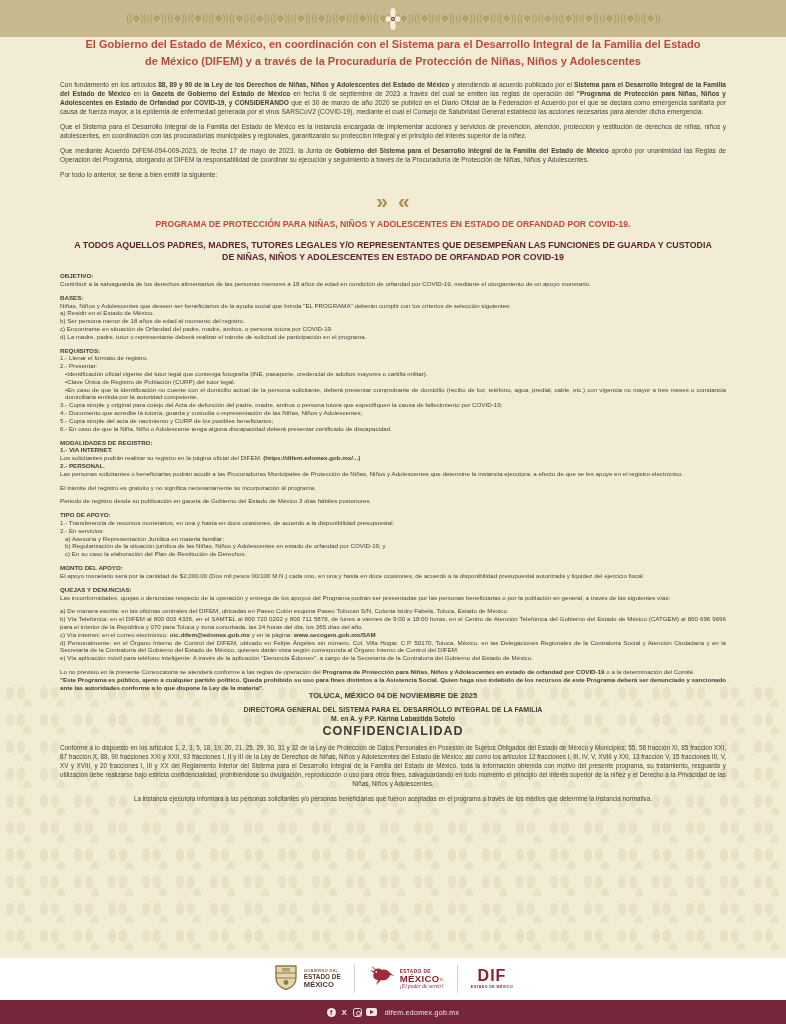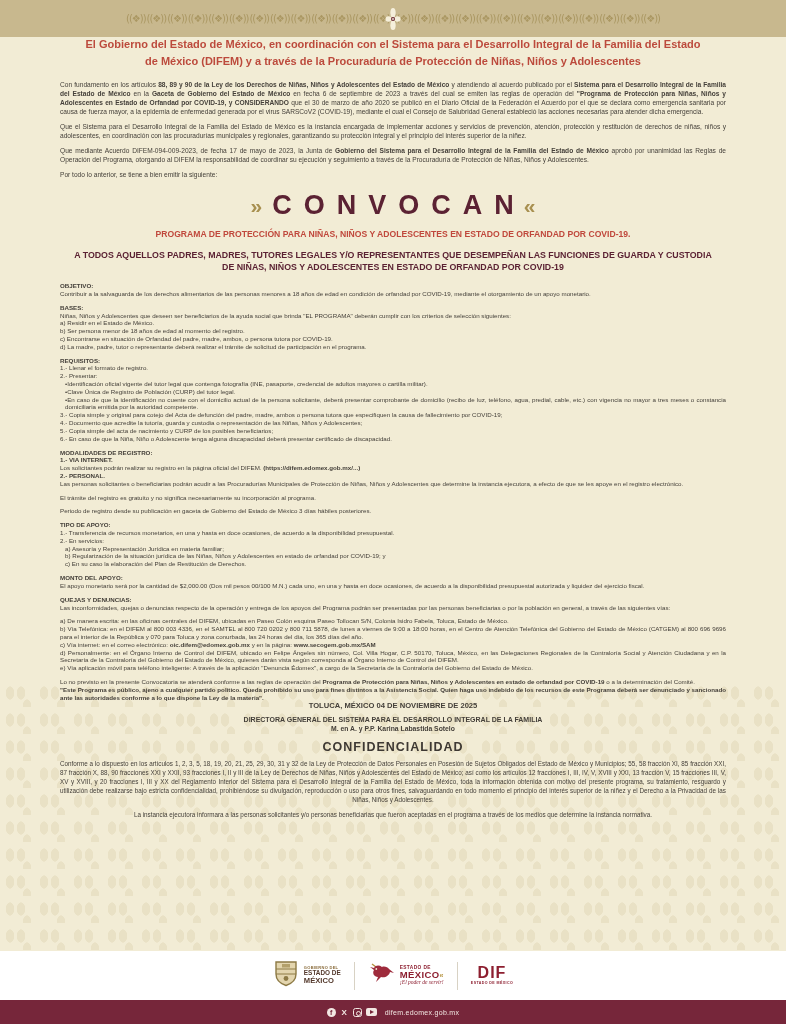--- a/index.html
+++ b/index.html
@@ -43,27 +43,27 @@
   .sec-h { font-weight:bold; font-size:6.2px; line-height:1.26; }
   .ln { font-size:6.2px; line-height:1.26; text-align:justify; }
   .ln.ind { padding-left:5px; }
   .blk + .blk { margin-top:6px; }
   b { font-weight:bold; }
 
   .place-date { text-align:center; font-weight:bold; font-size:7.6px; color:#45403a; }
   .signer-title { margin-top:6px; text-align:center; font-weight:bold; font-size:7px; color:#45403a; }
   .signer-name { margin-top:2px; text-align:center; font-weight:bold; font-size:6.8px; color:#45403a; }
 
-  .conf-heading { margin-top:8px; text-align:center; font-size:12.5px; letter-spacing:1px; color:#3d3833; }
+  .conf-heading { margin-top:2px; text-align:center; font-size:12.5px; letter-spacing:1px; color:#3d3833; }
   .conf-body { margin:6px auto 0; max-width:666px; font-size:6.3px; line-height:1.4; color:#45403a;
     text-align:justify; text-align-last:center; }
   .conf-foot { margin-top:6px; text-align:center; font-size:6.3px; color:#45403a; }
 
   
-  .logo-band { position:absolute; left:0; right:0; bottom:24px; height:49px; background:#ffffff; z-index:2;
+  .logo-band { position:absolute; left:0; right:0; bottom:24px; height:42px; background:#ffffff; z-index:2;
     display:flex; justify-content:center; align-items:center; gap:13px; }
   .logo { display:flex; align-items:center; gap:5px; }
   .logo-sep { width:1px; height:28px; background:#d8d2c4; }
   .gov-text { display:flex; flex-direction:column; line-height:1.08; color:#53382b; font-weight:bold; }
   .gov-text .t1 { font-size:4px; color:#8a6c3c; letter-spacing:.3px; }
   .gov-text .t2 { font-size:6.4px; }
   .gov-text .t3 { font-size:7.6px; }
   .brand-text { display:flex; flex-direction:column; line-height:1.05; color:#8d1f30; }
   .brand-text .t1 { font-size:4.8px; font-weight:bold; letter-spacing:.4px; }
   .brand-text .t2 { font-size:9.5px; font-weight:bold; letter-spacing:.4px; }
@@ -140,21 +140,20 @@
 
     <div class="intro">
         <p class="para">Con fundamento en los artículos <b>88, 89 y 90 de la Ley de los Derechos de Niñas, Niños y Adolescentes del Estado de México</b> y atendiendo al acuerdo publicado por el <b>Sistema para el Desarrollo Integral de la Familia del Estado de México</b> en la <b>Gaceta de Gobierno del Estado de México</b> en fecha 6 de septiembre de 2023 a través del cual se emiten las reglas de operación del <b>"Programa de Protección para Niñas, Niños y Adolescentes en Estado de Orfandad por COVID-19, y CONSIDERANDO</b> que el 30 de marzo de año 2020 se publicó en el Diario Oficial de la Federación el Acuerdo por el que se declara como emergencia sanitaria por causa de fuerza mayor, a la epidemia de enfermedad generada por el virus SARSCoV2 (COVID-19), mediante el cual el Consejo de Salubridad General estableció las acciones necesarias para atender dicha emergencia.</p>
         <p class="para">Que el Sistema para el Desarrollo Integral de la Familia del Estado de México es la instancia encargada de implementar acciones y servicios de prevención, atención, protección y restitución de derechos de niñas, niños y adolescentes, en coordinación con las procuradurías municipales y regionales, garantizando su protección integral y el principio del interés superior de la niñez.</p>
         <p class="para">Que mediante Acuerdo DIFEM-094-009-2023, de fecha 17 de mayo de 2023, la Junta de <b>Gobierno del Sistema para el Desarrollo Integral de la Familia del Estado de México</b> aprobó por unanimidad las Reglas de Operación del Programa, otorgando al DIFEM la responsabilidad de coordinar su ejecución y seguimiento a través de la Procuraduría de Protección de Niñas, Niños y Adolescentes.</p>
         <p class="para">Por todo lo anterior, se tiene a bien emitir la siguiente:</p>
       </div>
 
     <div class="convocan-row">
       <span class="arrow">»</span>
-      <span class="convocan-title">CONVOCAN</span>
       <span class="arrow">«</span>
     </div>
 
     <p class="subtitle">PROGRAMA DE PROTECCIÓN PARA NIÑAS, NIÑOS Y ADOLESCENTES EN ESTADO DE ORFANDAD POR COVID-19.</p>
     <p class="audience">A TODOS AQUELLOS PADRES, MADRES, TUTORES LEGALES Y/O REPRESENTANTES QUE DESEMPEÑAN LAS FUNCIONES DE GUARDA Y CUSTODIA DE NIÑAS, NIÑOS Y ADOLESCENTES EN ESTADO DE ORFANDAD POR COVID-19</p>
 
     <div class="sections">
         <div class="section">
           <p class="sec-h">OBJETIVO:</p>
           <div class="blk">

